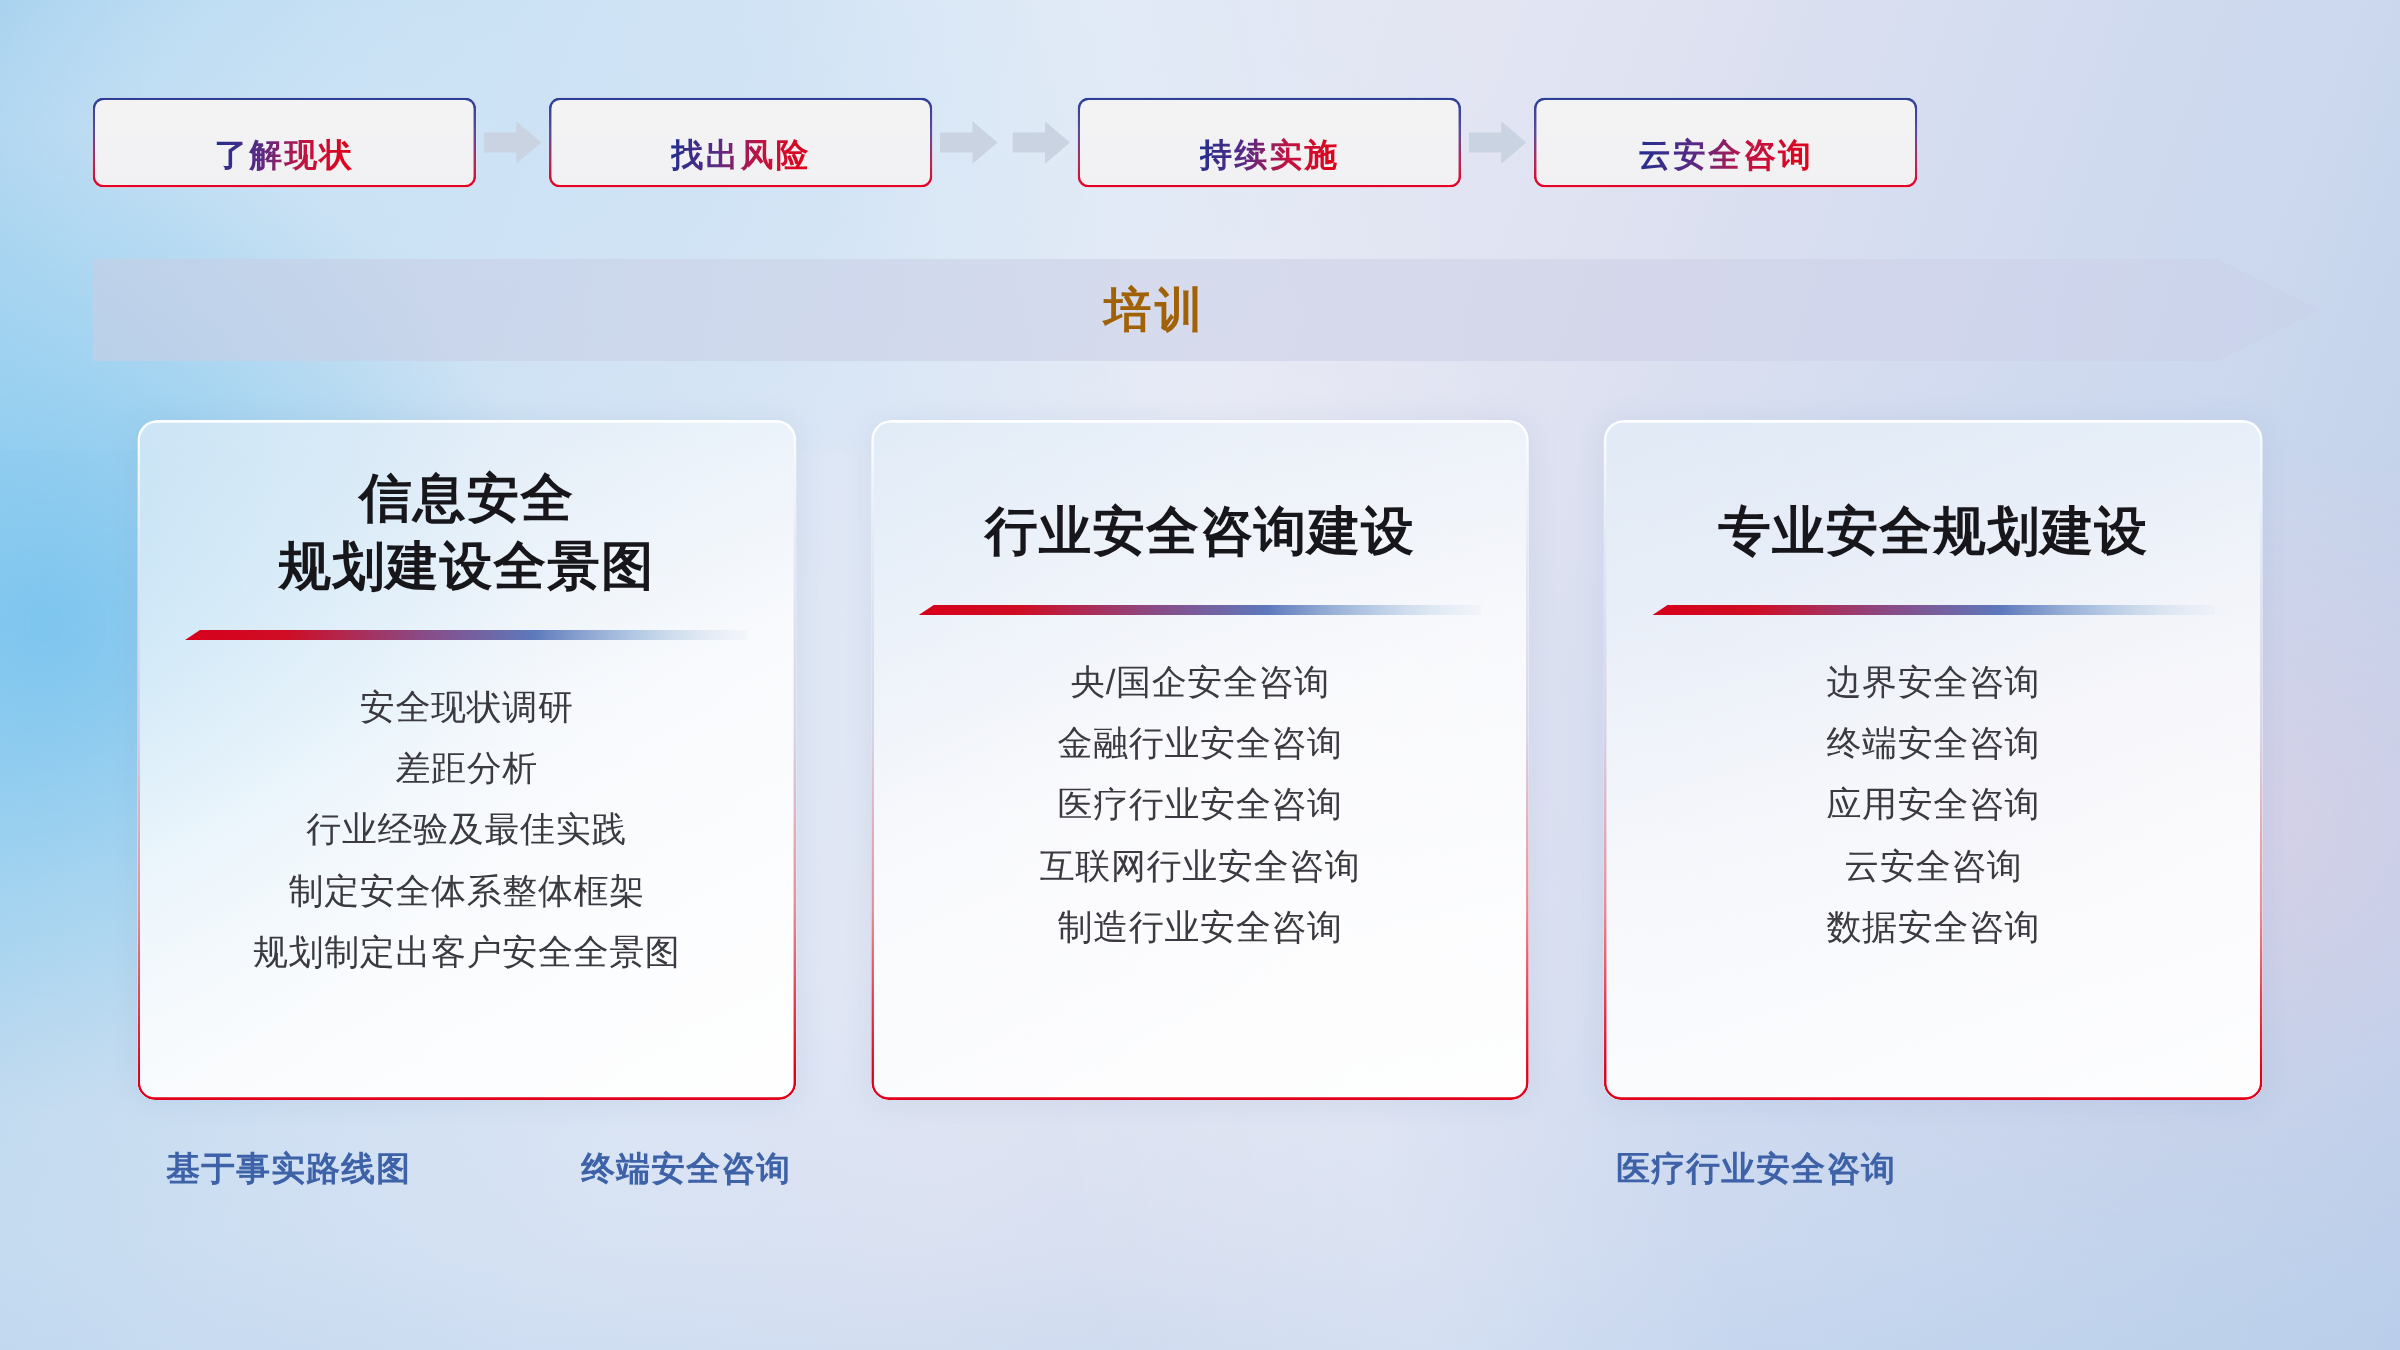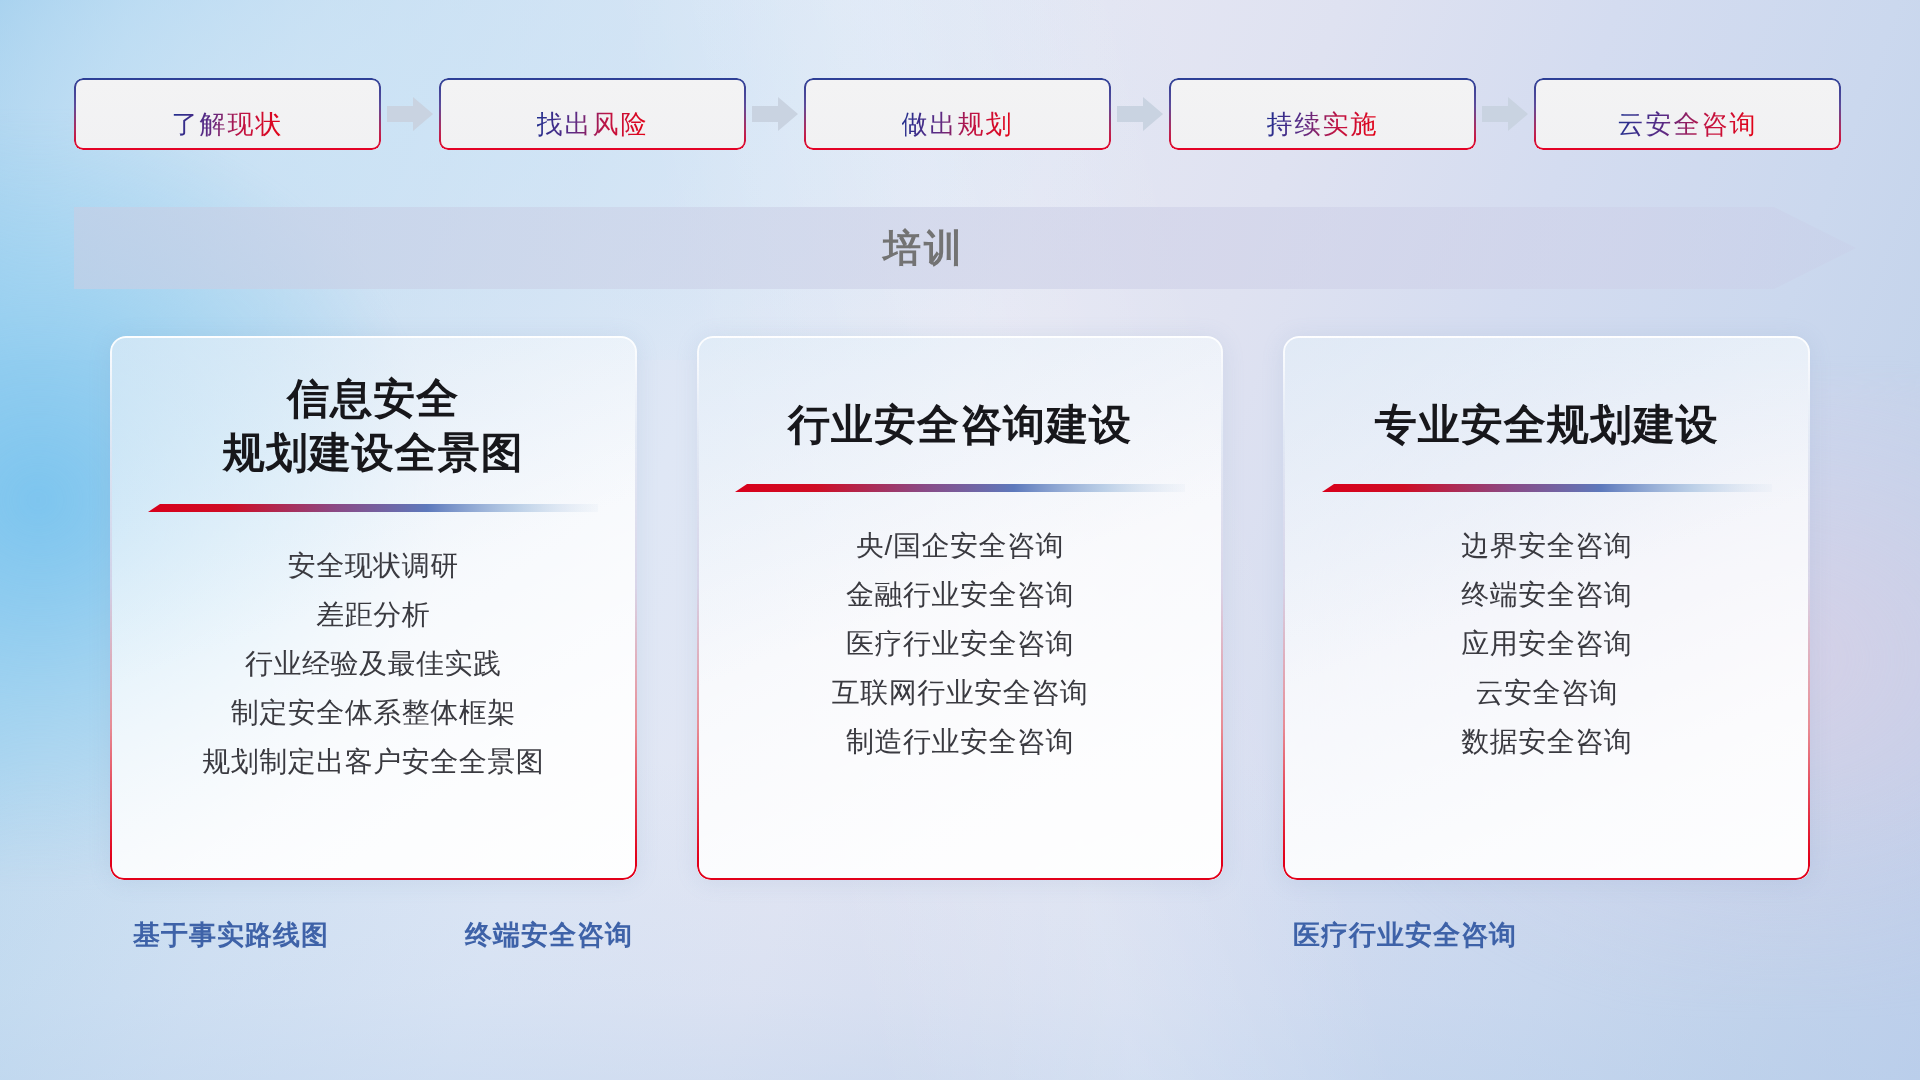--- a/index.html
+++ b/index.html
@@ -69,38 +69,38 @@
   }
   .step-box::before{
     content:""; position:absolute; inset:0; border-radius:9px; padding:2px;
     background:linear-gradient(180deg,#2c3f96 0%,#5b4b9a 38%,#b4295a 72%,#e60023 100%);
     -webkit-mask:linear-gradient(#000 0 0) content-box, linear-gradient(#000 0 0);
     -webkit-mask-composite:xor; mask-composite:exclude;
     pointer-events:none;
   }
   .step-label {
     position:relative; z-index:2;
-    font-size:26px; font-weight:400; letter-spacing:2px;
+    font-size:26px; font-weight:700; letter-spacing:2px;
     background:linear-gradient(100deg,#1f2f8f 0%,#5c2a84 34%,#c11342 62%,#e60012 100%);
     -webkit-background-clip:text; background-clip:text; color:transparent;
     white-space:nowrap;
     margin-top:20px;
   }
   .step-arrow { width:58px; height:44px; flex:0 0 58px; display:flex; align-items:center; justify-content:center; }
   .step-arrow svg { display:block; }
 
   
   #banner {
     position:absolute; left:74px; top:207px; width:1782px; height:82px;
   }
   #banner svg { display:block; }
   .banner-label {
     position:absolute; left:0; top:0; width:1700px; height:82px;
     display:flex; align-items:center; justify-content:center;
-    font-size:38px; font-weight:700; color:#737373; letter-spacing:3px;
+    font-size:38px; font-weight:700; color:#a16207; letter-spacing:3px;
   }
 
   
   #cards {
     position:absolute; left:110px; top:336px; width:1700px; height:544px;
     display:flex; justify-content:flex-start; gap:60px;
   }
   .card {
     position:relative;
     width:527px; height:544px;
@@ -199,23 +199,20 @@
 
     <div class="step-box">
       <span class="step-label">找出风险</span>
     </div>
     <div class="step-arrow">
       <svg width="46" height="34" viewBox="0 0 46 34">
           <path d="M0 9 H26 V0 L46 17 L26 34 V25 H0 Z" fill="#c9d3e1"></path>
         </svg>
     </div>
 
-    <div class="step-box">
-      <span class="step-label">做出规划</span>
-    </div>
     <div class="step-arrow">
       <svg width="46" height="34" viewBox="0 0 46 34">
           <path d="M0 9 H26 V0 L46 17 L26 34 V25 H0 Z" fill="#c9d3e1"></path>
         </svg>
     </div>
 
     <div class="step-box">
       <span class="step-label">持续实施</span>
     </div>
     <div class="step-arrow">

